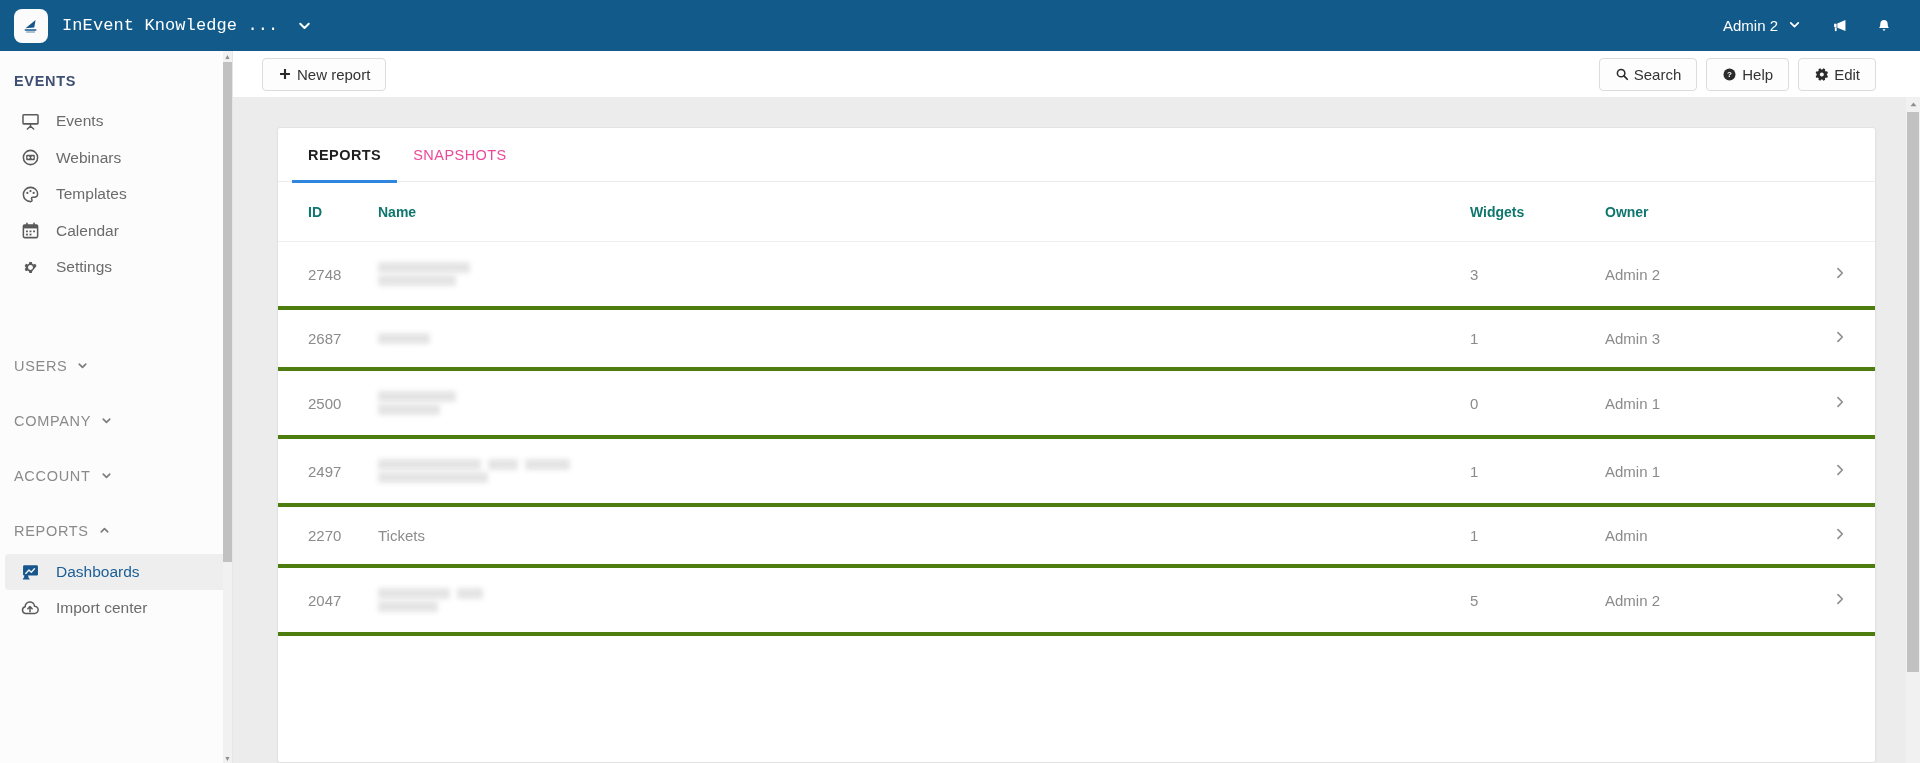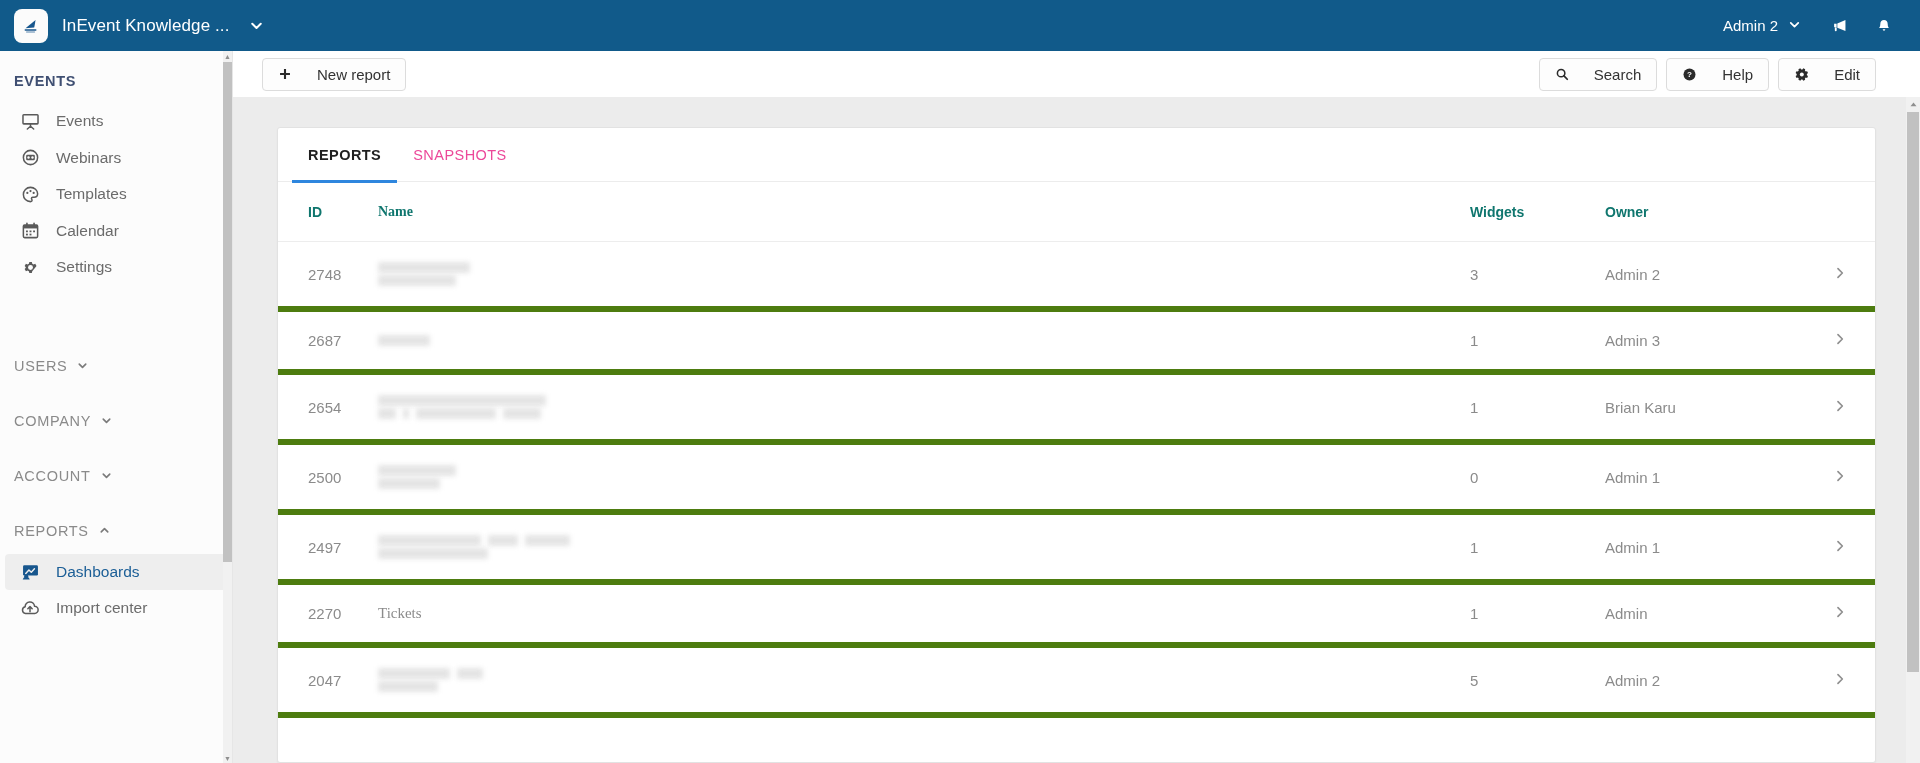--- a/index.html
+++ b/index.html
@@ -18,20 +18,21 @@
     width: 1920px; height: 51px;
     background: #115a8a;
     display: flex; align-items: center;
     z-index: 30;
   }
   .brand {
     width: 300px; height: 51px;
     display: flex; align-items: center;
     padding-left: 14px;
     flex-shrink: 0;
+    font-family: Liberation Mono, monospace;
   }
   .brand-logo {
     width: 34px; height: 34px;
     background: #fbfbfb;
     border-radius: 8px;
     display: flex; align-items: center; justify-content: center;
     flex-shrink: 0;
   }
   .brand-logo svg { display: block; }
   .brand-title {
@@ -137,21 +138,21 @@
     background: #ffffff;
   }
   .toolbar {
     position: relative;
     height: 46px;
     background: #ffffff;
     display: flex; align-items: center;
     padding: 0 16px 0 29px;
   }
   .tb-btn {
-    display: inline-flex; align-items: center; gap: 25px;
+    display: inline-flex; align-items: center; gap: 5px;
     height: 33px;
     padding: 11px 15px;
     background: #fdfdfd;
     border: 1px solid #dcdcdc;
     border-radius: 4px;
     font-size: 15px;
     color: #333333;
     white-space: nowrap;
   }
   .tb-btn .tb-ico { display: flex; align-items: center; color: #2b2b2b; }
@@ -202,25 +203,25 @@
     font-size: 14px;
     font-weight: bold;
     color: #0f766e;
     padding: 22px 0 21px 0;
     border-bottom: 1px solid #ededed;
   }
   .tbl td {
     font-size: 15px;
     color: #8b8b8b;
     padding: 20px 0;
-    border-bottom: 6px solid #4d7c0f;
+    border-bottom: 4px solid #4d7c0f;
     vertical-align: middle;
   }
   .col-id   { width: 100px; padding-left: 30px !important; }
-  .col-name { width: auto; font-family: Liberation Serif, serif; }
+  .col-name { width: auto; }
   .col-wid  { width: 135px; }
   .col-own  { width: 210px; }
   .col-arr  { width: 60px; }
   th.col-id { padding-left: 30px; }
   td.col-arr { text-align: right; padding-right: 28px; }
   .chev-right { color: #8f8f8f; display: inline-flex; }
 
   
   .redact {
     display: block;
@@ -527,43 +528,20 @@
               <td class="col-id">2687</td>
               <td class="col-name">
                 <div class="redact-wrap">
                   <div class="redact-row">
                     <span class="redact" style="width:52px;height:11px"></span>
                   </div>
                 </div>
               </td>
               <td class="col-wid">1</td>
               <td class="col-own">Admin 3</td>
-              <td class="col-arr"><span class="chev-right">
-                  <svg width="14" height="14" viewBox="0 0 24 24" aria-hidden="true">
-                    <path d="M8.5 4.5 L16 12 L8.5 19.5" fill="none" stroke="currentColor" stroke-width="2.8" stroke-linecap="round" stroke-linejoin="round"></path>
-                  </svg>
-                </span></td>
-            </tr>
-            <tr>
-              <td class="col-id">2654</td>
-              <td class="col-name">
-                <div class="redact-wrap">
-                  <div class="redact-row">
-                    <span class="redact" style="width:168px;height:11px"></span>
-                  </div>
-                  <div class="redact-row">
-                    <span class="redact" style="width:18px;height:11px"></span>
-                    <span class="redact" style="width:6px;height:11px"></span>
-                    <span class="redact" style="width:80px;height:11px"></span>
-                    <span class="redact" style="width:38px;height:11px"></span>
-                  </div>
-                </div>
-              </td>
-              <td class="col-wid">1</td>
-              <td class="col-own">Brian Karu</td>
               <td class="col-arr"><span class="chev-right">
                   <svg width="14" height="14" viewBox="0 0 24 24" aria-hidden="true">
                     <path d="M8.5 4.5 L16 12 L8.5 19.5" fill="none" stroke="currentColor" stroke-width="2.8" stroke-linecap="round" stroke-linejoin="round"></path>
                   </svg>
                 </span></td>
             </tr>
             <tr>
               <td class="col-id">2500</td>
               <td class="col-name">
                 <div class="redact-wrap">

